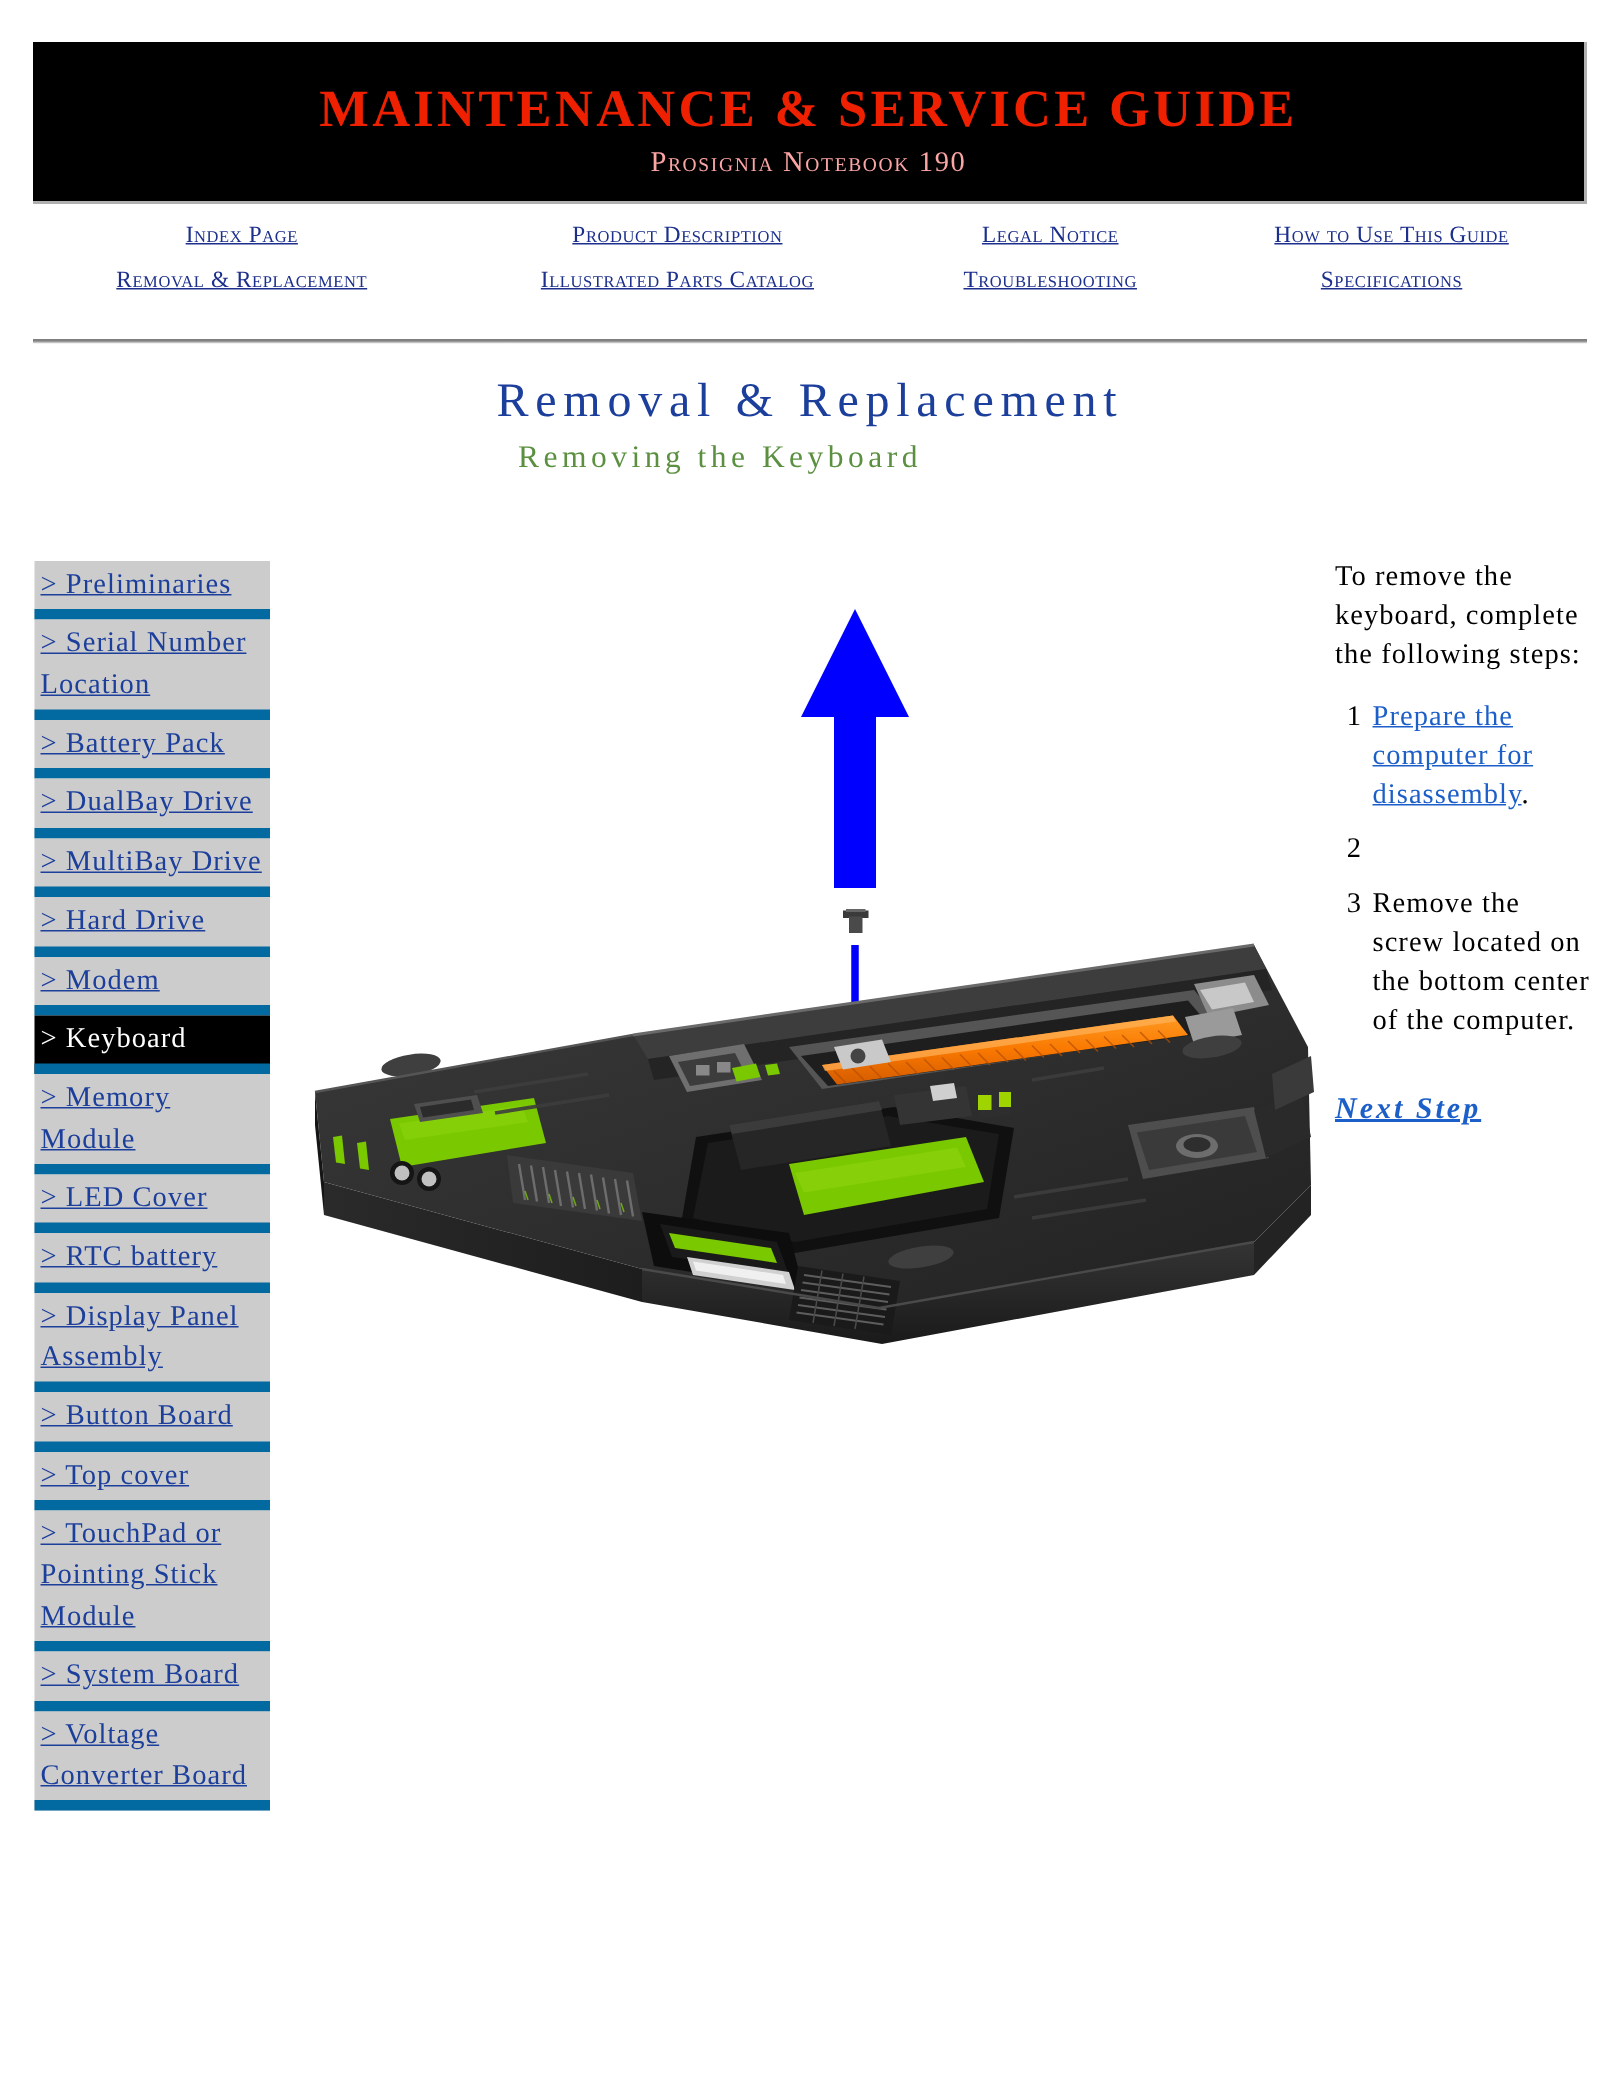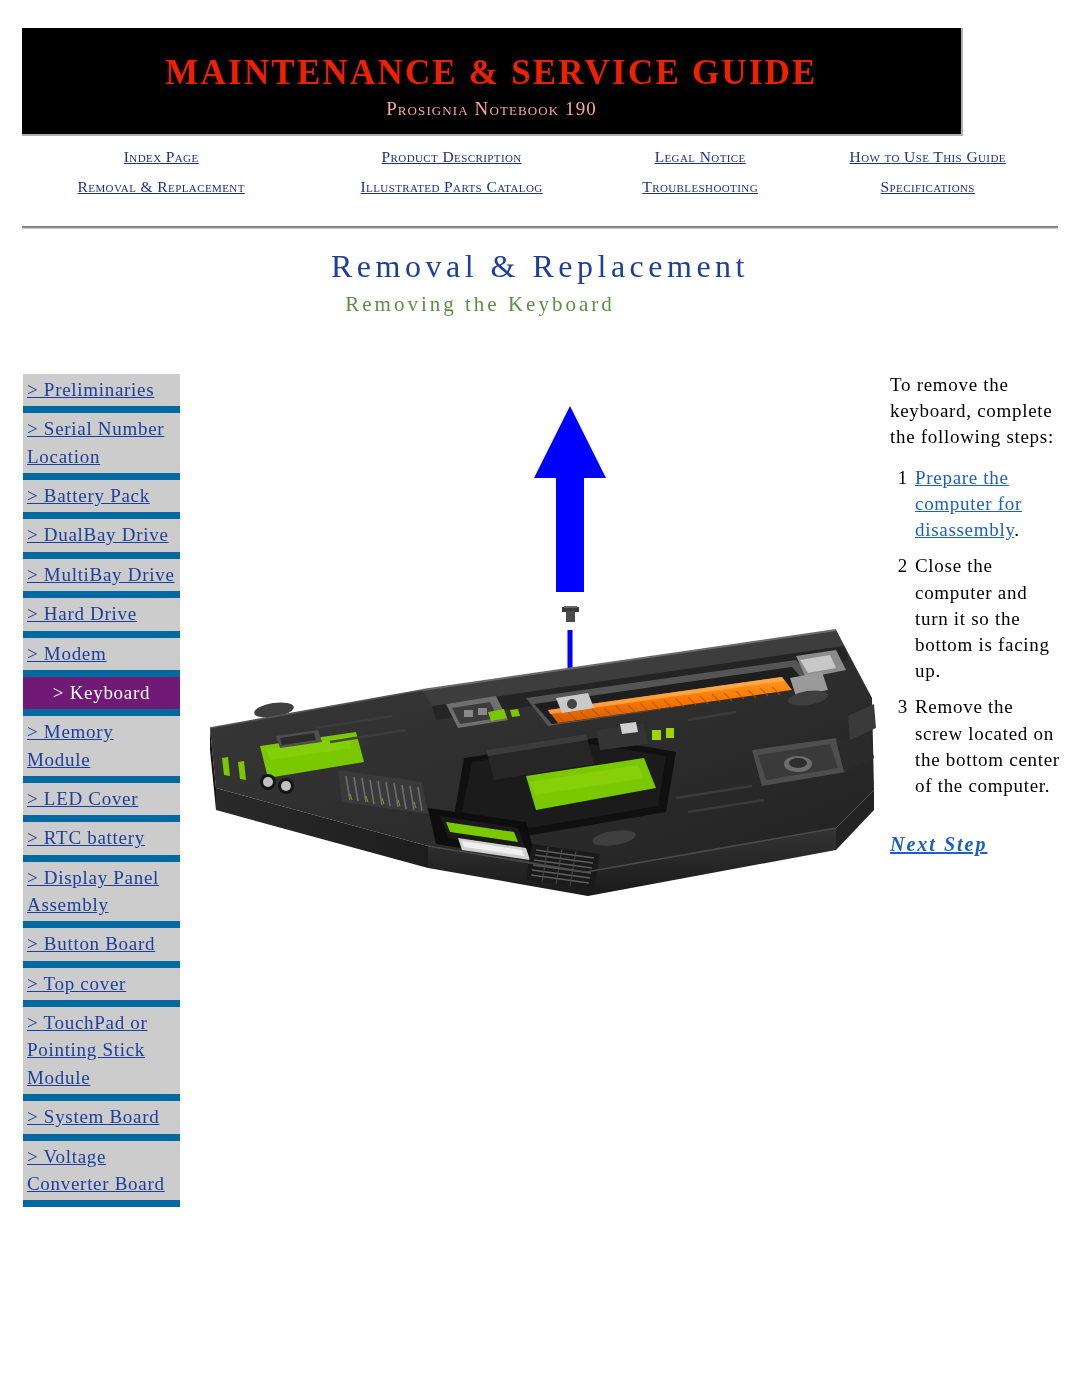--- a/index.html
+++ b/index.html
@@ -13,21 +13,21 @@
     position: relative;
     font-family: "Liberation Serif", "DejaVu Serif", serif;
     overflow: hidden;
   }
 
   
   #header-banner {
     position: absolute;
     left: 22px;
     top: 28px;
-    width: 941px;
+    width: 1036px;
     height: 108px;
     background: #000000;
     border-right: 2px solid #b0b0b0;
     border-bottom: 2px solid #b0b0b0;
     box-sizing: border-box;
     text-align: center;
   }
   #guide-title {
     color: #ee2000;
     font-size: 35px;
@@ -119,23 +119,22 @@
     font-size: 19px;
     line-height: 1.44;
     letter-spacing: 0.7px;
     cursor: pointer;
     font-family: "Liberation Serif", "DejaVu Serif", serif;
   }
   .side-item .lbl {
     text-decoration: underline;
   }
   .side-item.current {
-    background: #701a75;
+    background: #000000;
     color: #ffffff;
-    text-align: center;
   }
   .side-item.current .lbl {
     text-decoration: none;
   }
 
   
   #illustration {
     position: absolute;
     left: 196px;
     top: 398px;
@@ -451,21 +450,20 @@
 <div id="right-col">
   <div id="lead-in">To remove the keyboard, complete the following steps:</div>
 
   <div class="step-row">
     <div class="step-num">1</div>
     <div class="step-body"><span class="step-link">Prepare the computer for disassembly</span><span>.</span></div>
   </div>
 
   <div class="step-row">
     <div class="step-num">2</div>
-    <div class="step-body">Close the computer and turn it so the bottom is facing up.</div>
   </div>
 
   <div class="step-row">
     <div class="step-num">3</div>
     <div class="step-body">Remove the screw located on the bottom center of the computer.</div>
   </div>
 
   <div id="next-step">Next Step</div>
 </div>
 

